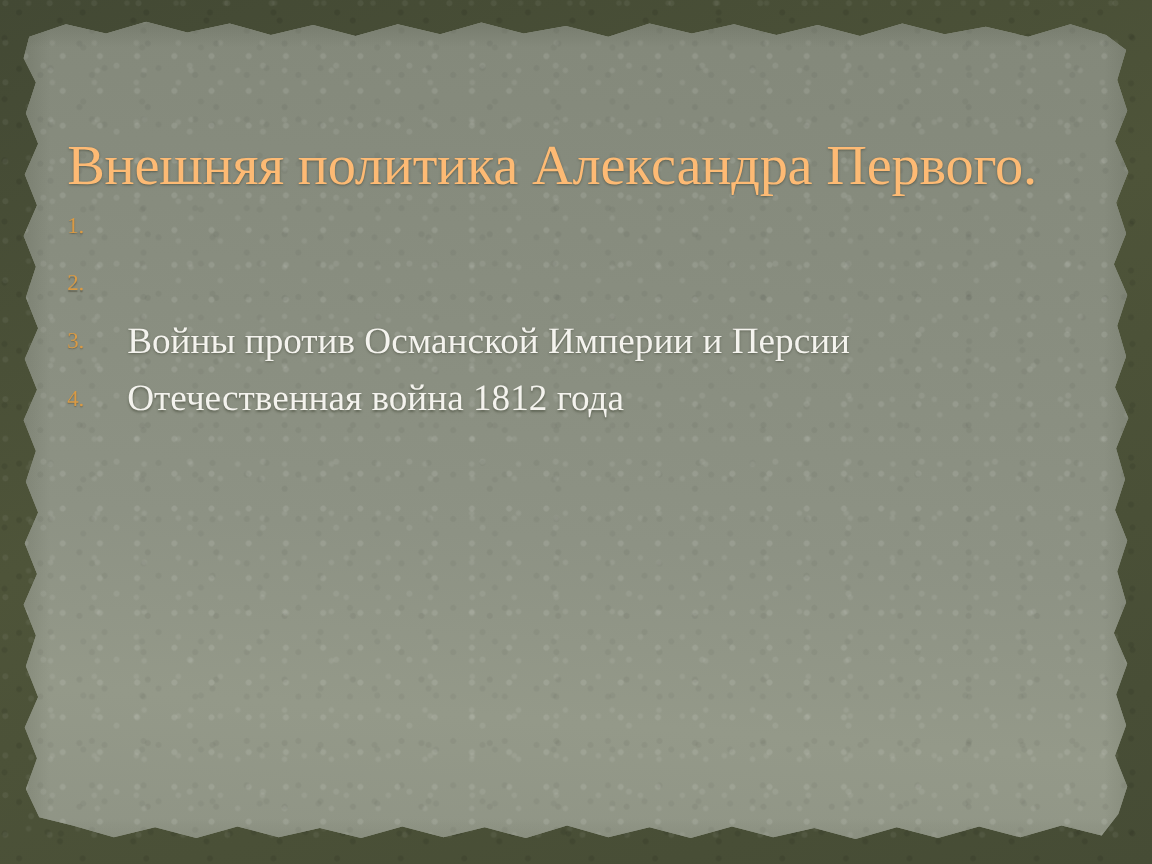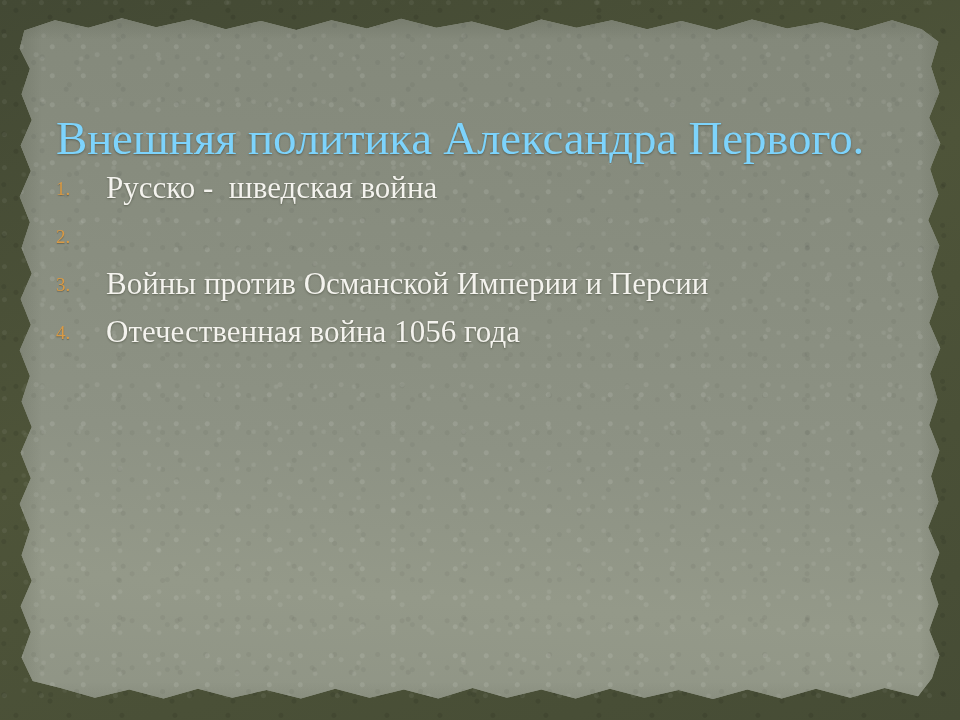--- a/index.html
+++ b/index.html
@@ -98,21 +98,21 @@
   #content {
     position: absolute;
     inset: 0;
   }
 
   #slide-title {
     position: absolute;
     left: 56px;
     top: 84px;
     width: 860px;
-    color: #7dd3fc;
+    color: #fdba74;
     font-size: 47px;
     font-weight: normal;
     line-height: 1.0;
     letter-spacing: -0.2px;
     white-space: nowrap;
     text-shadow: 0 1px 2px rgba(35,40,25,0.45);
   }
 
   #body-list {
     position: absolute;
@@ -164,33 +164,32 @@
   </div>
 
   <div id="content">
 
     <h1 id="slide-title">Внешняя политика Александра Первого.</h1>
 
     <ol id="body-list">
 
       <li class="bullet-row">
         <span class="bullet-number">1.</span>
-        <span class="bullet-text">Русско -  шведская война</span>
       </li>
 
       <li class="bullet-row">
         <span class="bullet-number">2.</span>
       </li>
 
       <li class="bullet-row">
         <span class="bullet-number">3.</span>
         <span class="bullet-text">Войны против Османской Империи и Персии</span>
       </li>
 
       <li class="bullet-row">
         <span class="bullet-number">4.</span>
-        <span class="bullet-text">Отечественная война 1056 года</span>
+        <span class="bullet-text">Отечественная война 1812 года</span>
       </li>
 
     </ol>
 
   </div>
 </div>
 
 </body></html>

